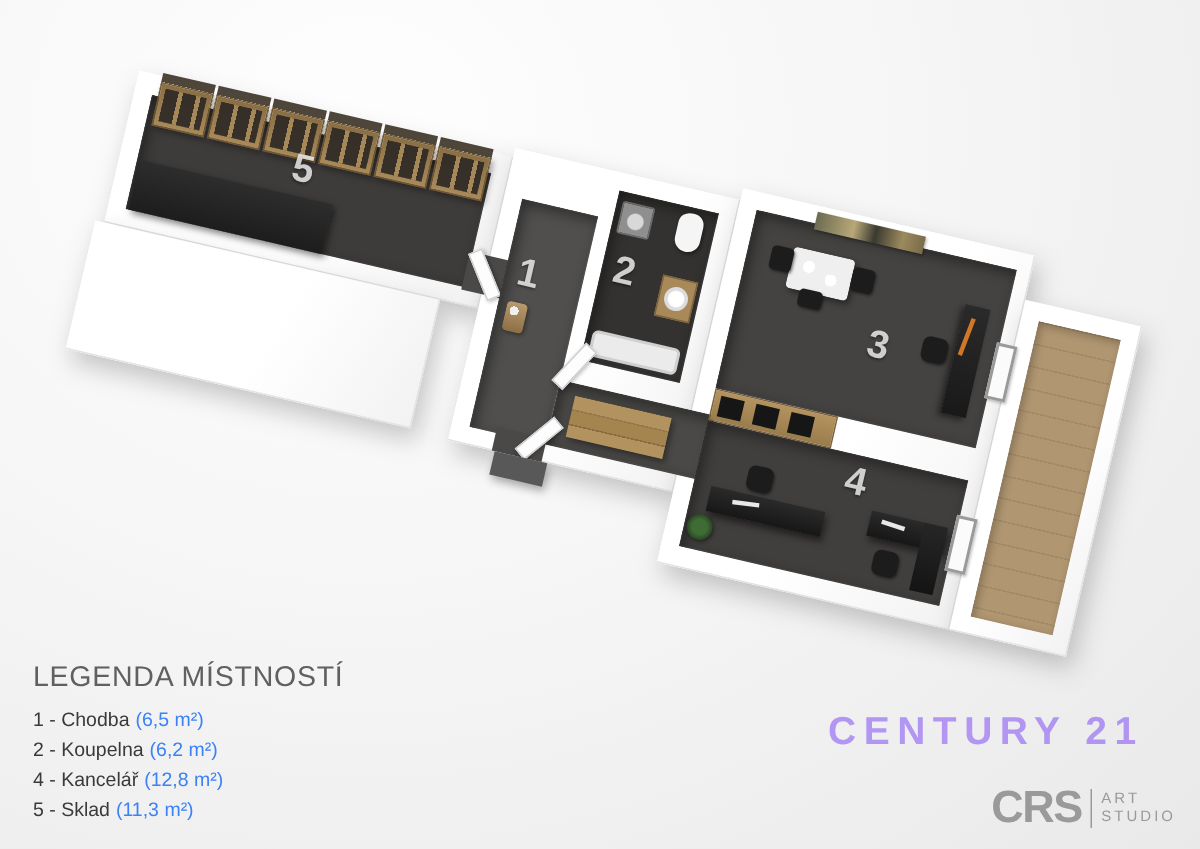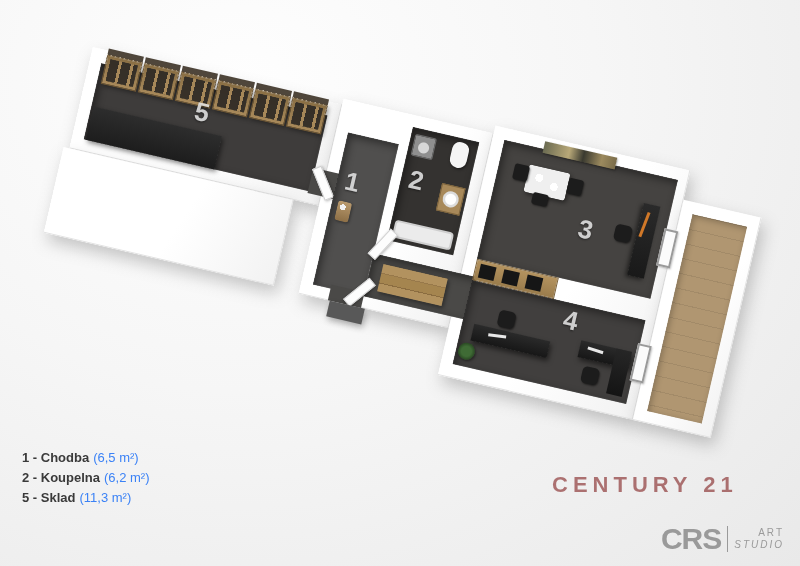--- a/index.html
+++ b/index.html
@@ -30,27 +30,27 @@
   .doorleaf { width:10px; height:34px; background:#fdfdfd; border:1px solid #cfcfcf;
               box-shadow:1px 1px 3px rgba(0,0,0,0.3); }
   .chair { background:#1c1c1c; border-radius:3px; box-shadow:1px 1px 2px rgba(0,0,0,0.5); }
   .winframe { background:#fbfbfb; border:2px solid #9a9a9a; box-shadow:1px 1px 2px rgba(0,0,0,0.25); }
 
   
   .legend { position:absolute; left:22px; top:441px; z-index:3; color:#3c3c3c; }
   .legend-title { font-size:19px; color:#606060; letter-spacing:0.5px; font-weight:normal; }
   .legend-items { margin-top:7px; }
   .legend-item { font-size:13px; line-height:1.55; }
-  .legend-item .lbl { font-weight:bold; color:#3a3a3a; }
+  .legend-item .lbl { font-weight:normal; color:#3a3a3a; }
   .legend-item .area { color:#3b82f6; margin-left:4px; }
 
   
   .watermark { position:absolute; left:552px; top:472px; z-index:1;
-               font-size:22px; font-weight:bold; letter-spacing:5px;
-               color:#7f1d1d; opacity:0.6; }
+               font-size:26px; font-weight:bold; letter-spacing:5px;
+               color:#8b5cf6; opacity:0.6; }
   .logo { position:absolute; right:16px; bottom:10px; z-index:3;
           display:flex; align-items:center; gap:6px; color:#9a9a9a; }
   .logo-brand { font-size:30px; font-weight:bold; letter-spacing:-1px; }
   .logo-divider { width:1px; height:26px; background:#9a9a9a; }
   .logo-studio { font-size:10px; letter-spacing:2px; line-height:1.25; }
 </style>
 </head>
 <body>
 
 <div class="scene">
@@ -122,36 +122,40 @@
     <div style="left:584px;top:206px;width:16px;height:46px;background:linear-gradient(#262626,#141414);"></div>
     <div style="left:556px;top:211px;width:16px;height:3px;background:#e8e8e8;transform:rotate(5deg);"></div>
     <div class="chair" style="left:556px;top:230px;width:17px;height:17px;border-radius:5px;"></div>
 
     <div style="left:628px;top:58px;width:56px;height:202px;background:repeating-linear-gradient(rgba(0,0,0,0.08) 0 1px,transparent 1px 15px),#b09671;box-shadow:inset 2px 2px 6px rgba(0,0,0,0.25);"></div>
     <div class="winframe" style="left:604px;top:78px;width:14px;height:38px;"></div>
     <div class="winframe" style="left:604px;top:196px;width:14px;height:38px;"></div>
   </div>
 
   <div class="legend">
+    <div class="legend-title">LEGENDA MÍSTNOSTÍ</div>
     <div class="legend-items">
       <div class="legend-item">
         <span class="lbl">1 - Chodba</span><span class="area">(6,5 m²)</span>
       </div>
       <div class="legend-item">
         <span class="lbl">2 - Koupelna</span><span class="area">(6,2 m²)</span>
+      </div>
+      <div class="legend-item">
+        <span class="lbl">4 - Kancelář</span><span class="area">(12,8 m²)</span>
       </div>
       <div class="legend-item">
         <span class="lbl">5 - Sklad</span><span class="area">(11,3 m²)</span>
       </div>
     </div>
 
   </div>
 
   <div class="logo">
     <span class="logo-brand">CRS</span>
     <span class="logo-divider"></span>
     <span class="logo-studio">
-      <span style="display:block;text-align:right;">ART</span>
-      <span style="display:block;font-style:italic;">STUDIO</span>
+      <span style="display:block;">ART</span>
+      <span style="display:block;">STUDIO</span>
     </span>
   </div>
 
 </div>
 
 </body></html>

